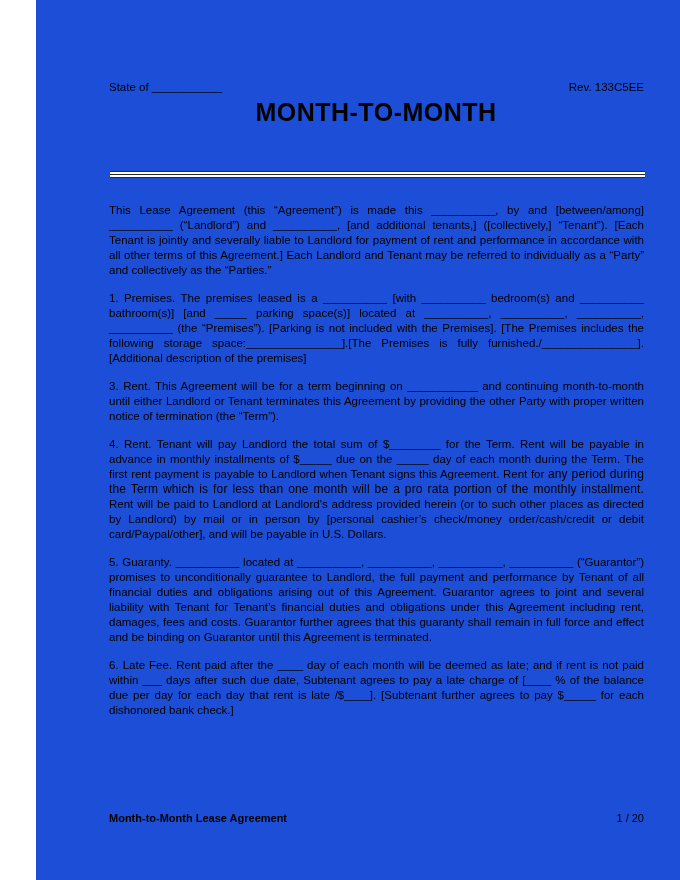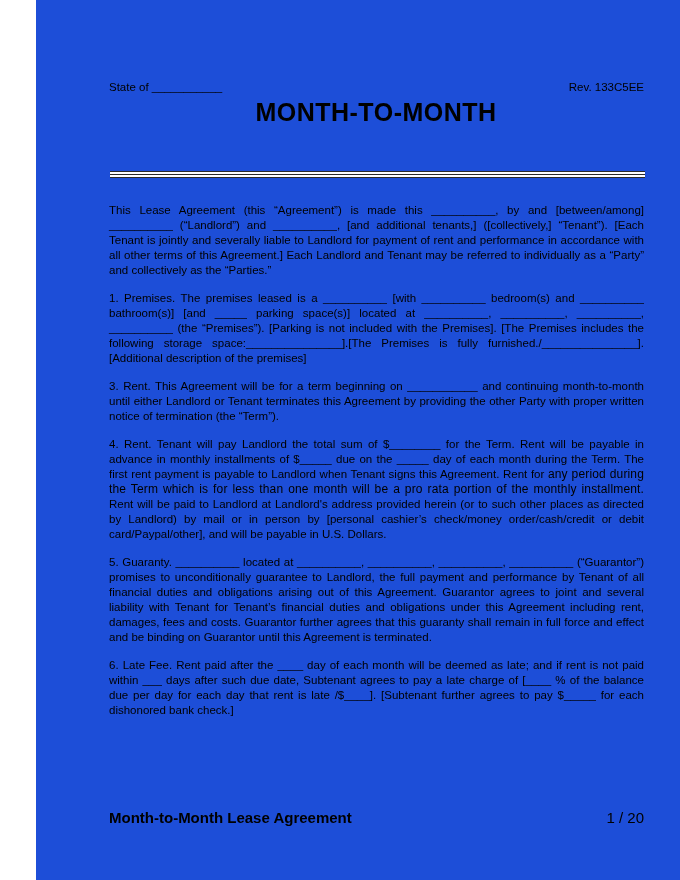--- a/index.html
+++ b/index.html
@@ -52,21 +52,21 @@
     text-align: justify;
   }
   .para { margin-bottom: 13px; }
   .sec-label { font-weight: normal; }
   .alt-font { font-size: 12px; letter-spacing: 0.15px; }
   .footer {
     position: absolute;
     top: 811px; left: 73px; right: 72px;
     display: flex;
     justify-content: space-between;
-    font-size: 15px;
+    font-size: 11px;
     line-height: 14px;
     gap: 40px;
   }
   .footer-title { font-weight: bold; }
 </style>
 </head>
 <body>
 
 <div class="page">
 

